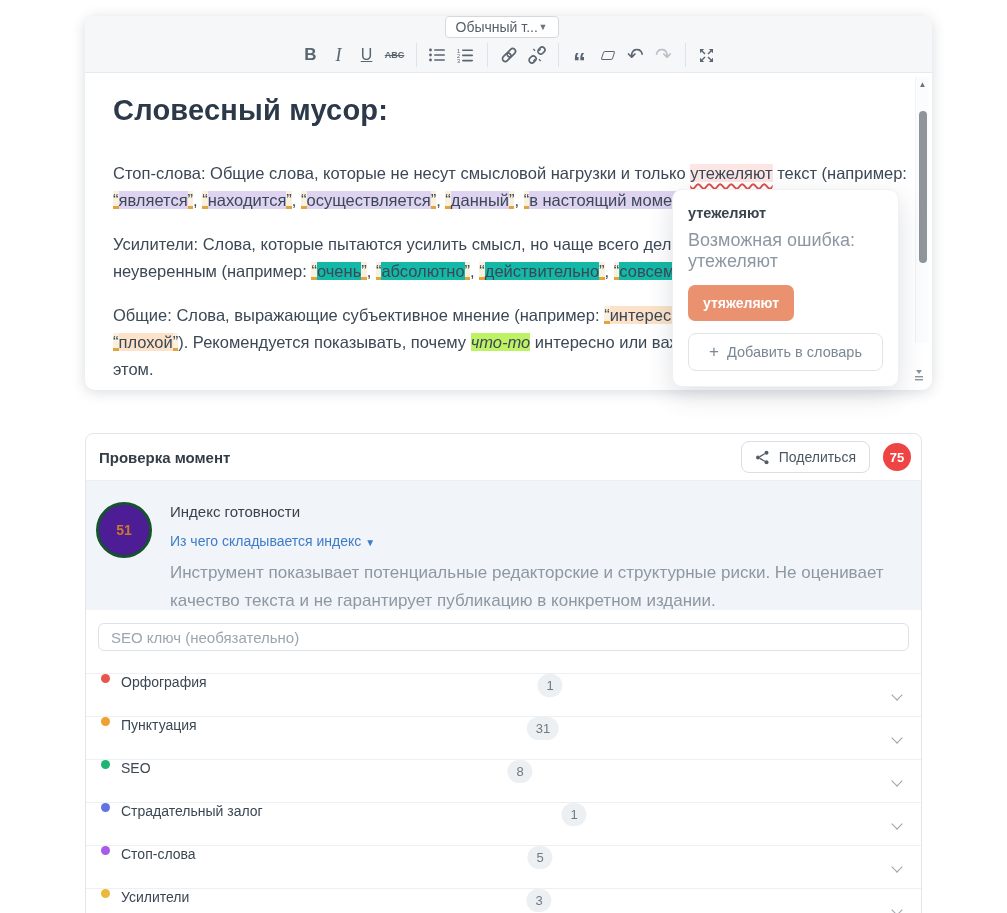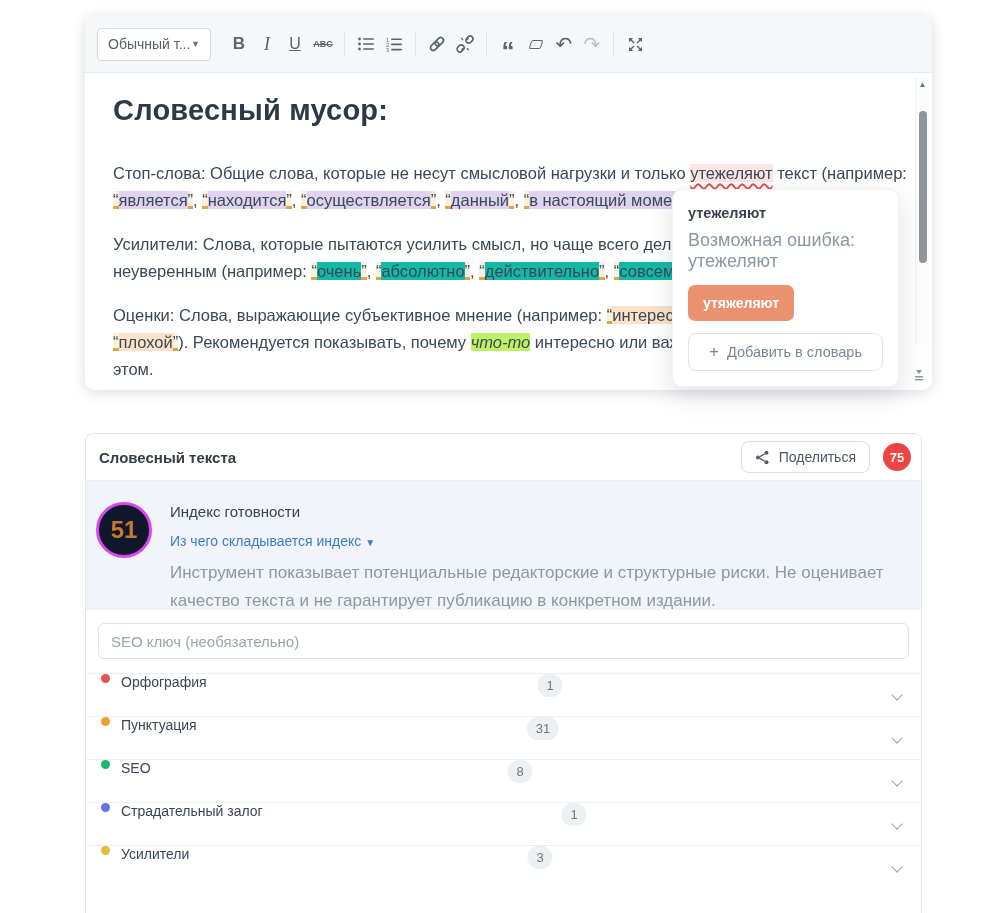--- a/index.html
+++ b/index.html
@@ -3,21 +3,21 @@
 <meta charset="utf-8">
 <style>
   * { margin:0; padding:0; box-sizing:border-box; }
   html,body { width:1007px; height:913px; background:#fff; overflow:hidden;
     font-family:"Liberation Sans", sans-serif; }
 
   
   .editor-card { position:absolute; left:85px; top:16px; width:847px; height:374px;
     background:#fff; border-radius:10px; box-shadow:0 2px 14px rgba(45,55,75,.18); overflow:hidden; }
   .toolbar { height:57px; background:#f6f7f9; border-bottom:1px solid #e7eaed;
-    display:flex; align-items:center; padding:0 12px; }
+    display:flex; align-items:center; padding:0 12px;flex-direction:column; }
   .style-select { background:#fff; border:1px solid #d4d9de; border-radius:4px;
     width:114px; height:33px; display:flex; align-items:center; justify-content:space-between;
     padding:0 10px; font-size:14px; color:#555f6a; cursor:pointer; margin-right:14px; }
   .style-caret { font-size:9px; color:#6b7680; }
   .tb-group { display:flex; align-items:center; }
   .tb { width:28px; height:34px; display:flex; align-items:center; justify-content:center;
     color:#5a6570; font-size:16px; cursor:pointer; }
   .tb b { font-size:17px; }
   .tb i { font-family:"Liberation Serif", serif; font-size:18px; }
   .tb u { font-size:16px; }
@@ -71,31 +71,31 @@
   .check-title { font-size:15px; font-weight:600; color:#333d47; }
   .header-right { display:flex; align-items:center; }
   .share-btn { display:flex; align-items:center; background:#fff; border:1px solid #d9dee4;
     border-radius:8px; padding:7px 13px; font-size:14px; color:#4c5763; font-family:inherit; cursor:pointer; }
   .share-btn svg { margin-right:9px; }
   .score-badge { width:28px; height:28px; border-radius:50%; background:#ef4444; color:#fff;
     font-size:13px; font-weight:700; display:flex; align-items:center; justify-content:center;
     margin-left:13px; }
 
   .index-section { height:129px; background:#f1f4f8; padding:21px 24px 0 10px; display:flex; }
-  .index-circle { width:56px; height:56px; border:3px solid #d946ef; border-radius:50%;
-    background:#0f172a; color:#c9792b; font-size:24px; font-weight:700;
+  .index-circle { width:56px; height:56px; border:3px solid #14532d; border-radius:50%;
+    background:#4c1d95; color:#c9792b; font-size:14px; font-weight:700;
     display:flex; align-items:center; justify-content:center; flex-shrink:0; }
   .index-body { margin-left:18px; padding-top:1px; }
   .index-title { font-size:15px; color:#39434e; }
   .index-link { margin-top:13px; font-size:14px; color:#3d7cc9; cursor:pointer; display:inline-block; }
   .index-link .caret { font-size:10px; }
   .index-desc { margin-top:9px; font-size:17px; color:#8d98a3; line-height:28px; max-width:810px; }
 
   .seo-wrap { height:63px; padding:13px 12px; }
-  .seo-input { width:100%; height:36px; border:1px solid #dde2e7; border-radius:6px;
+  .seo-input { width:100%; height:28px; border:1px solid #dde2e7; border-radius:6px;
     padding:0 12px; font-size:15px; color:#444; font-family:inherit; outline:none; background:#fff; }
   .seo-input::placeholder { color:#9aa5b0; }
 
   .cat-row { position:relative; height:43px; display:flex; align-items:flex-start;
     padding:0 15px; border-top:1px solid #edf0f3; cursor:pointer; }
   .dot { width:9px; height:9px; border-radius:50%; margin-right:11px; flex-shrink:0; }
   .cat-label { font-size:14px; color:#3b4754; }
   .count-badge { position:absolute; transform:translateX(-50%); background:#edf0f3;
     color:#6e7983; font-size:13px; padding:4px 9px; border-radius:12px; min-width:24px; text-align:center; }
   .cat-row:nth-child(1) .count-badge { left:464px; }
@@ -212,21 +212,21 @@
     <div id="paragraphs">
         <div class="para">
           <div class="line"><span>Стоп-слова: Общие слова, которые не несут смысловой нагрузки и только </span><span class="hl-err">утежеляют</span><span> текст (например:</span></div>
           <div class="line"><span class="q">“</span><span class="hl-stop">является</span><span class="q">”</span><span>, </span><span class="q">“</span><span class="hl-stop">находится</span><span class="q">”</span><span>, </span><span class="q">“</span><span class="hl-stop">осуществляется</span><span class="q">”</span><span>, </span><span class="q">“</span><span class="hl-stop">данный</span><span class="q">”</span><span>, </span><span class="q">“</span><span class="hl-stop">в настоящий момент</span><span class="q">”</span></div>
         </div>
         <div class="para">
           <div class="line"><span>Усилители: Слова, которые пытаются усилить смысл, но чаще всего делают</span></div>
           <div class="line"><span>неуверенным (например: </span><span class="q">“</span><span class="hl-amp">очень</span><span class="q">”</span><span>, </span><span class="q">“</span><span class="hl-amp">абсолютно</span><span class="q">”</span><span>, </span><span class="q">“</span><span class="hl-amp">действительно</span><span class="q">”</span><span>, </span><span class="q">“</span><span class="hl-amp">совсем</span><span class="q">”</span><span>).</span></div>
         </div>
         <div class="para">
-          <div class="line"><span>Оценки: Слова, выражающие субъективное мнение (например: </span><span class="q">“</span><span class="hl-eval">интересный</span></div>
+          <div class="line"><span>Общие: Слова, выражающие субъективное мнение (например: </span><span class="q">“</span><span class="hl-eval">интересный</span></div>
           <div class="line"><span class="q">“</span><span class="hl-eval">плохой</span><span class="q">”</span><span>). Рекомендуется показывать, почему </span><span class="hl-blue">что-то</span><span> интересно или важно,</span></div>
           <div class="line"><span>этом.</span></div>
         </div>
       </div>
   </div>
 
   <div class="sb">
     <span class="sb-arrow">▲</span>
     <div class="sb-thumb"></div>
   </div>
@@ -247,21 +247,21 @@
   <div class="popup-hint">Возможная ошибка: утежеляют</div>
   <button class="popup-suggest">утяжеляют</button>
   <button class="popup-add">
     <span class="plus">+</span>
     <span>Добавить в словарь</span>
   </button>
 </div>
 
 <div class="check-card">
   <div class="check-header">
-    <span class="check-title">Словесный текста</span>
+    <span class="check-title">Проверка момент</span>
     <span class="header-right">
       <button class="share-btn">
         <svg width="15" height="15" viewBox="0 0 15 15">
           <g fill="#525c66">
             <circle cx="3" cy="7.5" r="2"></circle>
             <circle cx="11.5" cy="2.8" r="2"></circle>
             <circle cx="11.5" cy="12.2" r="2"></circle>
           </g>
           <g stroke="#525c66" stroke-width="1.3">
             <path d="M4.8 6.6 L9.8 3.7"></path>
@@ -309,19 +309,25 @@
         <span class="count-badge">8</span>
         <span class="chev"></span>
       </div>
       <div class="cat-row">
         <span class="dot" style="background: rgb(98, 114, 227);"></span>
         <span class="cat-label">Страдательный залог</span>
         <span class="count-badge">1</span>
         <span class="chev"></span>
       </div>
       <div class="cat-row">
+        <span class="dot" style="background: rgb(168, 90, 232);"></span>
+        <span class="cat-label">Стоп-слова</span>
+        <span class="count-badge">5</span>
+        <span class="chev"></span>
+      </div>
+      <div class="cat-row">
         <span class="dot" style="background: rgb(233, 185, 58);"></span>
         <span class="cat-label">Усилители</span>
         <span class="count-badge">3</span>
         <span class="chev"></span>
       </div>
     </div>
 </div>
 
 </body></html>

